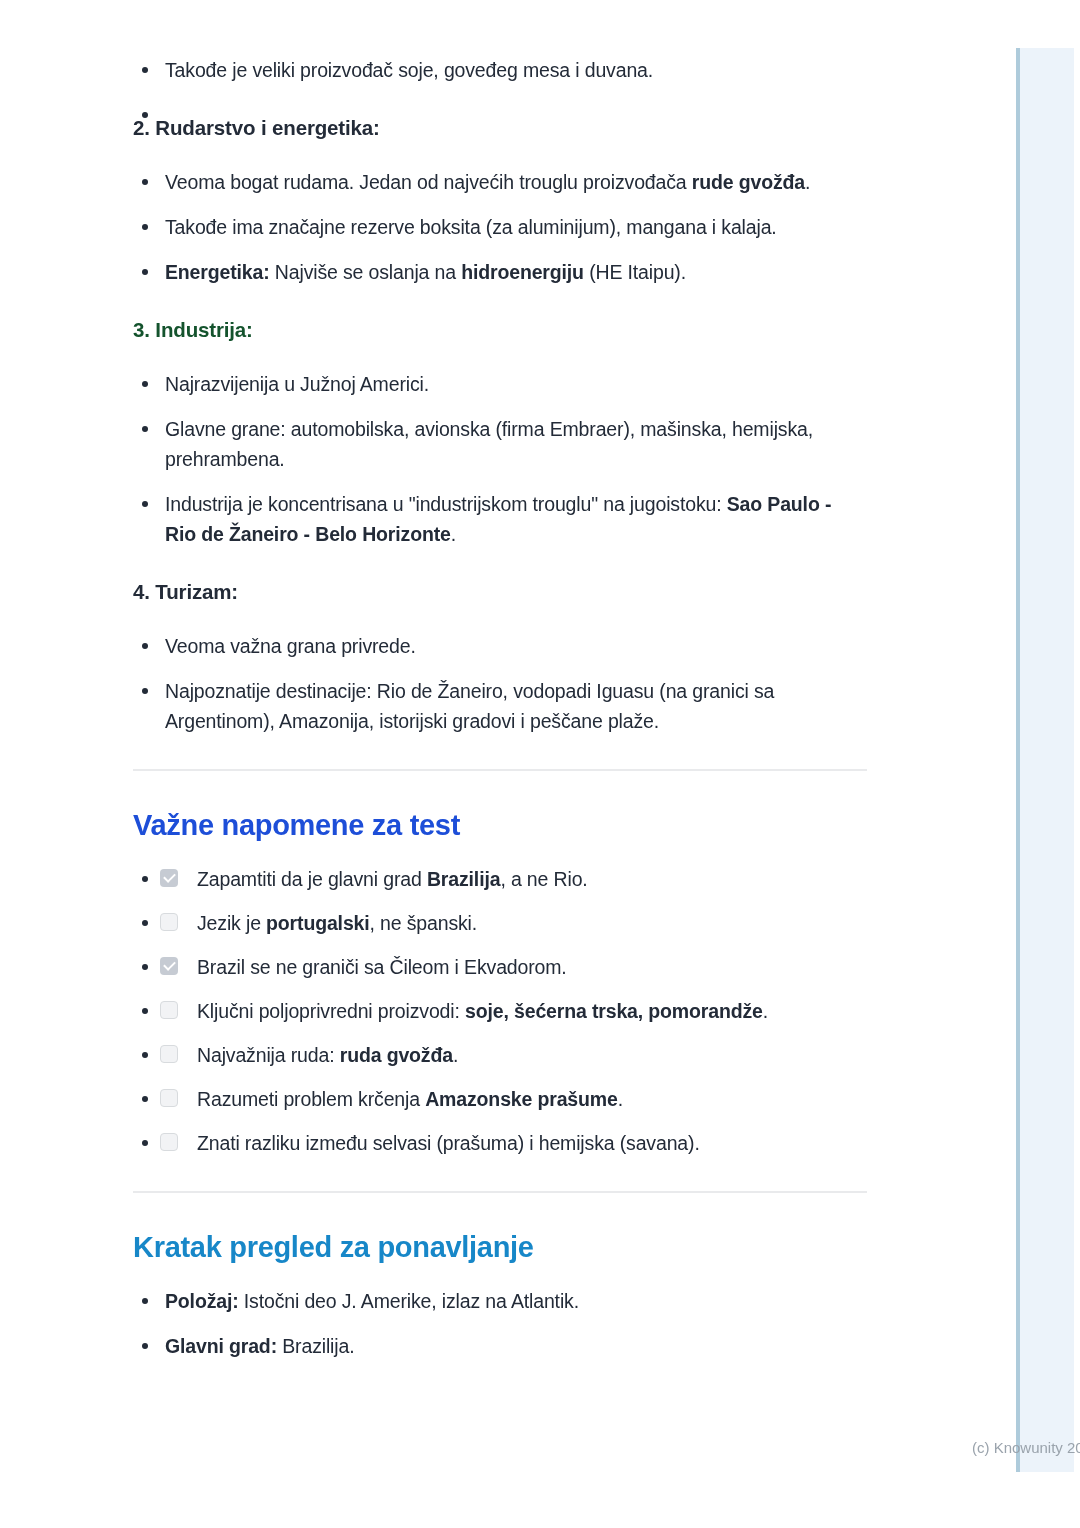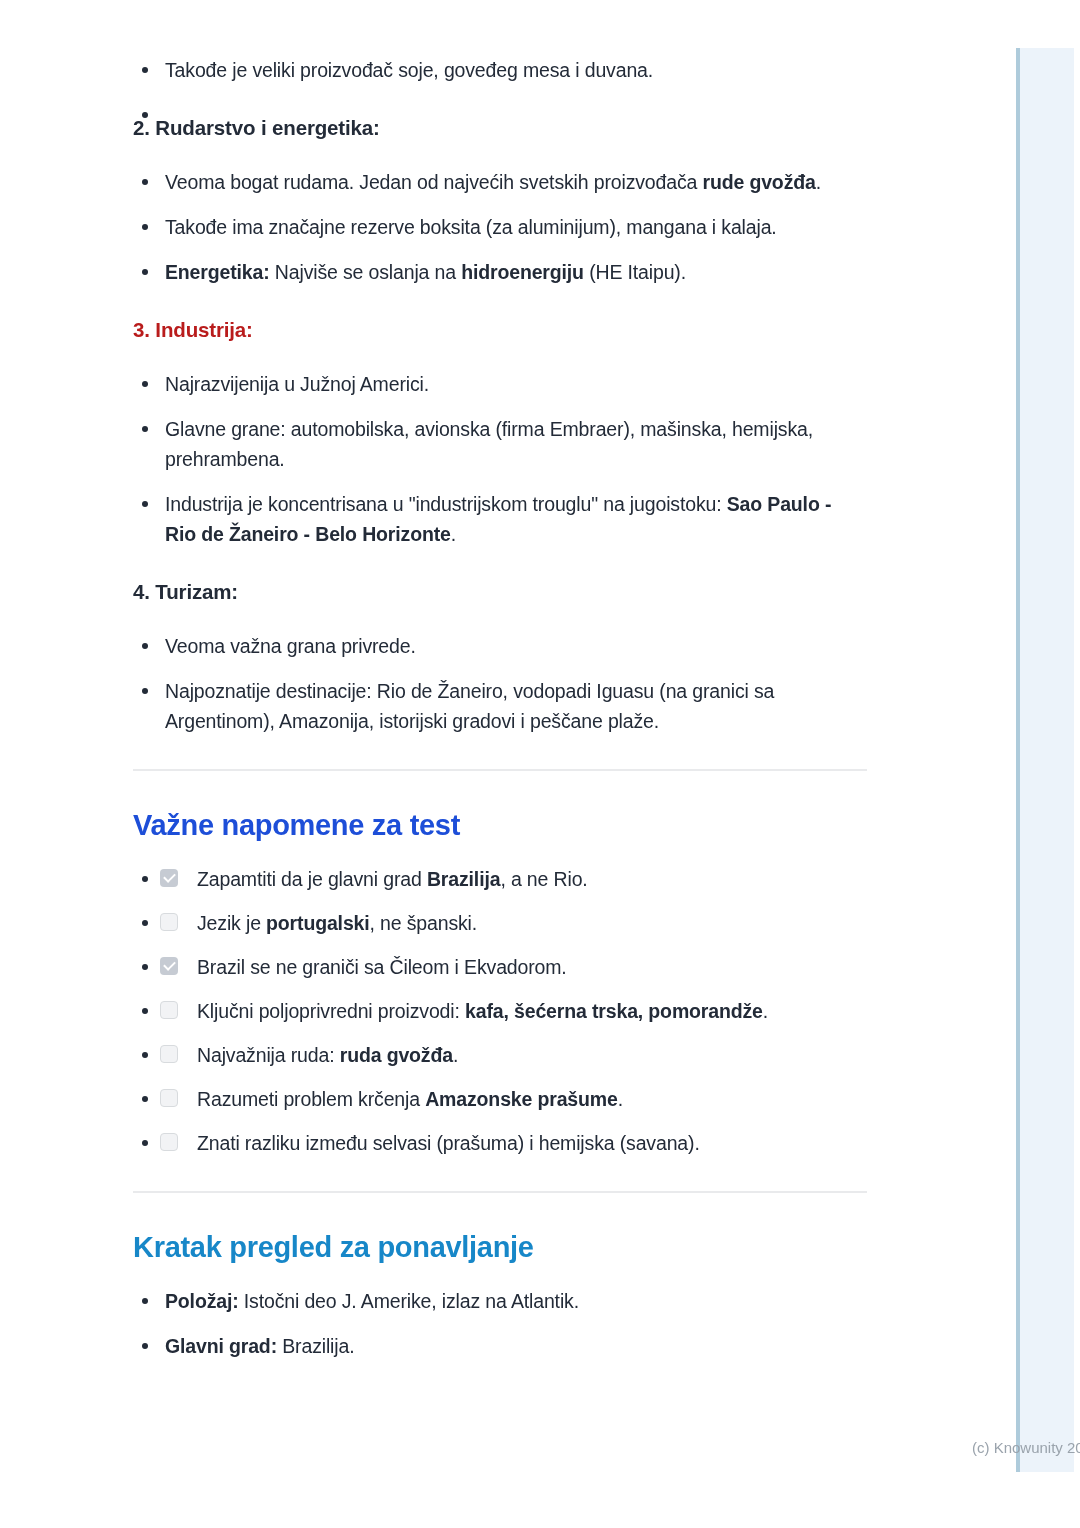--- a/index.html
+++ b/index.html
@@ -39,46 +39,46 @@
 <body>
 
 <div class="page">
   <div class="content">
       <ul class="list">
         <li class="item"><span class="dot"></span><span class="runs"><span class="r">Takođe je veliki proizvođač soje, goveđeg mesa i duvana.</span></span></li>
         <li class="item"><span class="dot"></span></li>
       </ul>
       <div class="num-heading" style="color: rgb(35, 43, 56);">2. Rudarstvo i energetika:</div>
       <ul class="list">
-        <li class="item"><span class="dot"></span><span class="runs"><span class="r">Veoma bogat rudama. Jedan od najvećih svetskih proizvođača </span><span class="b">rude gvožđa</span><span class="r">.</span></span></li>
+        <li class="item"><span class="dot"></span><span class="runs"><span class="r">Veoma bogat rudama. Jedan od najvećih trouglu proizvođača </span><span class="b">rude gvožđa</span><span class="r">.</span></span></li>
         <li class="item"><span class="dot"></span><span class="runs"><span class="r">Takođe ima značajne rezerve boksita (za aluminijum), mangana i kalaja.</span></span></li>
         <li class="item"><span class="dot"></span><span class="runs"><span class="b">Energetika:</span><span class="r"> Najviše se oslanja na </span><span class="b">hidroenergiju</span><span class="r"> (HE Itaipu).</span></span></li>
       </ul>
-      <div class="num-heading" style="color: #b91c1c;">3. Industrija:</div>
+      <div class="num-heading" style="color: #14532d;">3. Industrija:</div>
       <ul class="list">
         <li class="item"><span class="dot"></span><span class="runs"><span class="r">Najrazvijenija u Južnoj Americi.</span></span></li>
         <li class="item"><span class="dot"></span><span class="runs"><span class="r">Glavne grane: automobilska, avionska (firma Embraer), mašinska, hemijska, prehrambena.</span></span></li>
         <li class="item"><span class="dot"></span><span class="runs"><span class="r">Industrija je koncentrisana u "industrijskom trouglu" na jugoistoku: </span><span class="b">Sao Paulo - Rio de Žaneiro - Belo Horizonte</span><span class="r">.</span></span></li>
       </ul>
       <div class="num-heading" style="color: rgb(35, 43, 56);">4. Turizam:</div>
       <ul class="list">
         <li class="item"><span class="dot"></span><span class="runs"><span class="r">Veoma važna grana privrede.</span></span></li>
         <li class="item"><span class="dot"></span><span class="runs"><span class="r">Najpoznatije destinacije: Rio de Žaneiro, vodopadi Iguasu (na granici sa Argentinom), Amazonija, istorijski gradovi i peščane plaže.</span></span></li>
       </ul>
       <div class="divider"></div>
       <div class="blue-heading" style="color: #1d4ed8;">Važne napomene za test</div>
       <ul class="list checklist">
         <li class="item"><span class="dot"></span><span class="checkbox checked">
             <span class="check-icon"></span>
           </span><span class="runs"><span class="r">Zapamtiti da je glavni grad </span><span class="b">Brazilija</span><span class="r">, a ne Rio.</span></span></li>
         <li class="item"><span class="dot"></span><span class="checkbox unchecked"></span><span class="runs"><span class="r">Jezik je </span><span class="b">portugalski</span><span class="r">, ne španski.</span></span></li>
         <li class="item"><span class="dot"></span><span class="checkbox checked">
             <span class="check-icon"></span>
           </span><span class="runs"><span class="r">Brazil se ne graniči sa Čileom i Ekvadorom.</span></span></li>
-        <li class="item"><span class="dot"></span><span class="checkbox unchecked"></span><span class="runs"><span class="r">Ključni poljoprivredni proizvodi: </span><span class="b">kafa, šećerna trska, pomorandže</span><span class="r">.</span></span></li>
+        <li class="item"><span class="dot"></span><span class="checkbox unchecked"></span><span class="runs"><span class="r">Ključni poljoprivredni proizvodi: </span><span class="b">soje, šećerna trska, pomorandže</span><span class="r">.</span></span></li>
         <li class="item"><span class="dot"></span><span class="checkbox unchecked"></span><span class="runs"><span class="r">Najvažnija ruda: </span><span class="b">ruda gvožđa</span><span class="r">.</span></span></li>
         <li class="item"><span class="dot"></span><span class="checkbox unchecked"></span><span class="runs"><span class="r">Razumeti problem krčenja </span><span class="b">Amazonske prašume</span><span class="r">.</span></span></li>
         <li class="item"><span class="dot"></span><span class="checkbox unchecked"></span><span class="runs"><span class="r">Znati razliku između selvasi (prašuma) i hemijska (savana).</span></span></li>
       </ul>
       <div class="divider"></div>
       <div class="blue-heading" style="color: rgb(23, 135, 200);">Kratak pregled za ponavljanje</div>
       <ul class="list">
         <li class="item"><span class="dot"></span><span class="runs"><span class="b">Položaj:</span><span class="r"> Istočni deo J. Amerike, izlaz na Atlantik.</span></span></li>
         <li class="item"><span class="dot"></span><span class="runs"><span class="b">Glavni grad:</span><span class="r"> Brazilija.</span></span></li>
       </ul>

